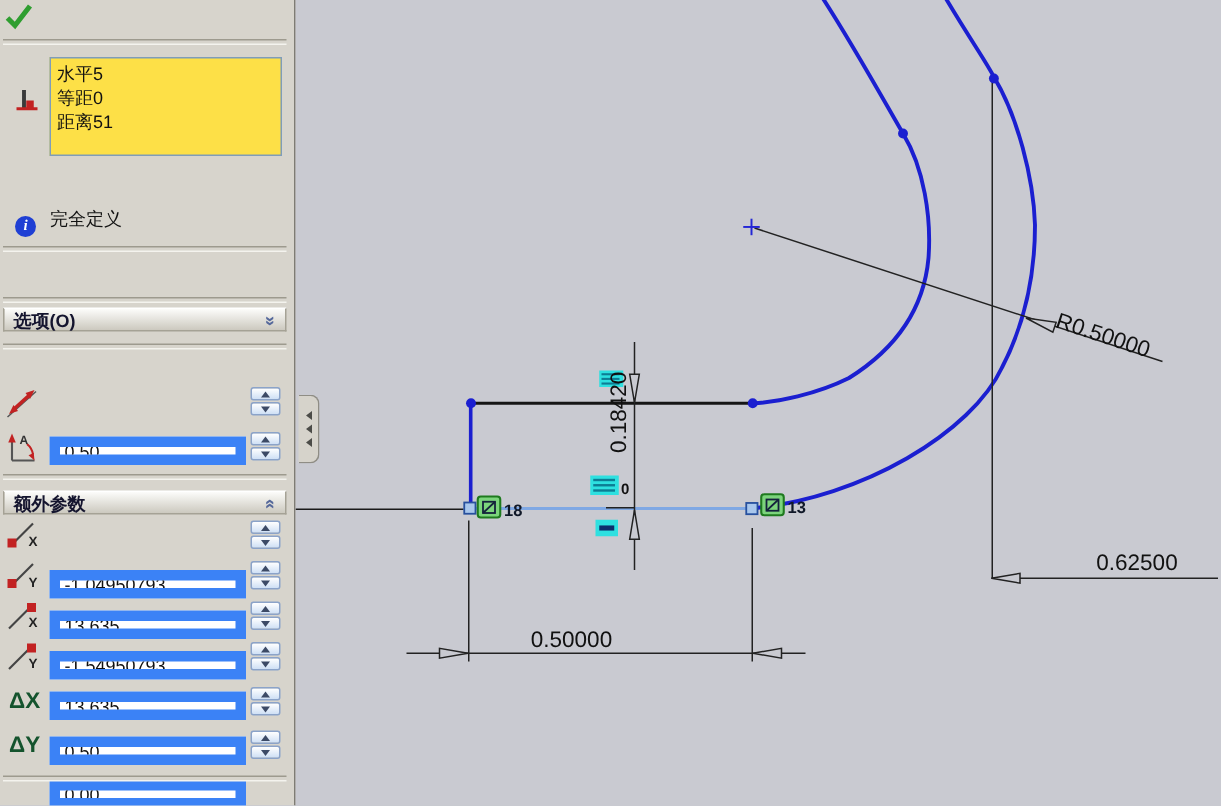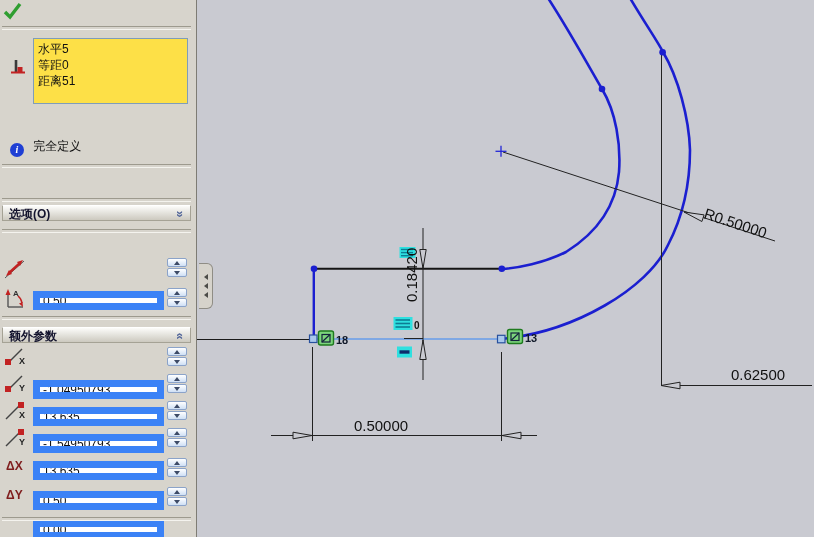--- a/index.html
+++ b/index.html
@@ -32,21 +32,21 @@
           box-sizing:border-box;margin-top:32px;}
   .spin{position:absolute;left:167px;top:-1px;width:20px;height:21px;}
   .sbtn{width:20px;height:9px;margin-bottom:1px;border:1px solid #8ba3c9;border-radius:2px;
         background:linear-gradient(#ffffff,#cfe0f5);box-sizing:border-box;
         display:flex;align-items:center;justify-content:center;}
   .tri-up{width:0;height:0;border-left:3px solid transparent;border-right:3px solid transparent;
           border-bottom:4px solid #3c4a66;}
   .tri-dn{width:0;height:0;border-left:3px solid transparent;border-right:3px solid transparent;
           border-top:4px solid #3c4a66;}
   .axis{position:absolute;left:16px;top:10px;font-size:9px;font-weight:bold;color:#222;}
-  .dlabel{position:absolute;left:3px;top:2px;font-size:12px;font-weight:bold;color:#7f1d1d;}
+  .dlabel{position:absolute;left:3px;top:2px;font-size:15px;font-weight:bold;color:#14532d;}
   
   #canvas{position:absolute;left:197px;top:0;width:617px;height:537px;}
   
   #fly{position:absolute;left:199px;top:263px;width:13px;height:44px;background:#d6d3cb;
        border:1px solid #8f8d85;border-left:none;border-radius:0 6px 6px 0;
        display:flex;flex-direction:column;align-items:center;justify-content:center;gap:3px;}
   .larr{width:0;height:0;border-top:3px solid transparent;border-bottom:3px solid transparent;
         border-right:4px solid #4c4c48;}
   #okbtn{position:absolute;left:3px;top:1px;width:20px;height:20px;}
 </style>

